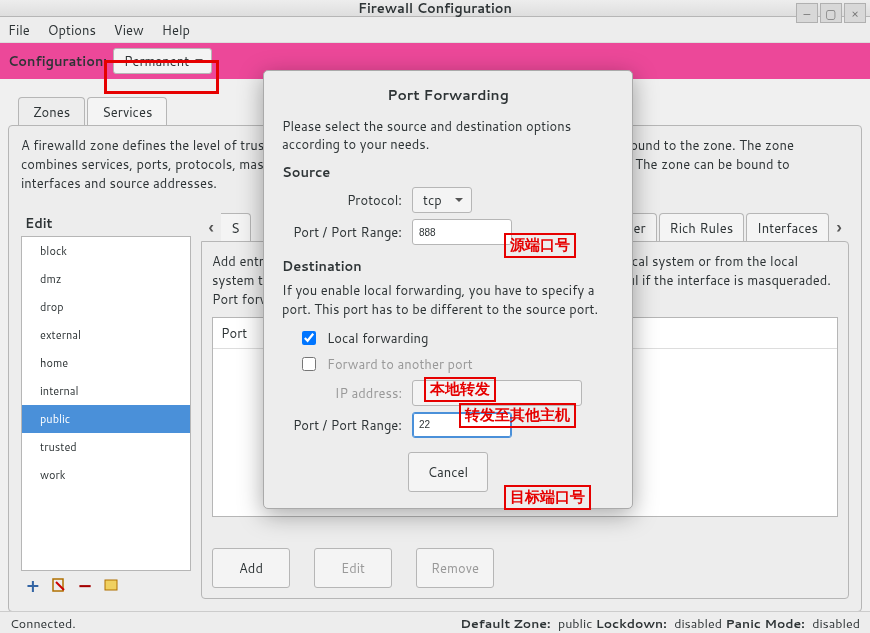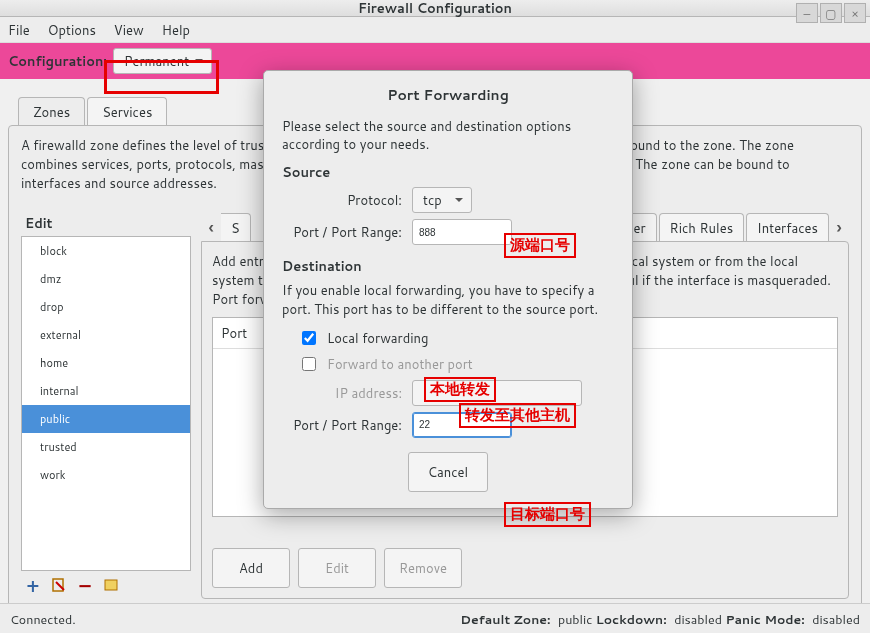--- a/index.html
+++ b/index.html
@@ -100,21 +100,21 @@
   .rtab.leftmost { border-top-left-radius: 0; border-left: none; }
   .rightpanel {
     flex:1; border:1px solid #b6b6b6; background:#ededed; padding:10px; position:relative;
     border-radius: 0 4px 4px 4px;
   }
   .helptext { font-size:13px; line-height:1.45; }
   .datagrid {
     margin-top:8px; background:#fff; border:1px solid #b6b6b6; height: 200px;
   }
   .datagrid .gh { padding:6px 8px; border-bottom:1px solid #ddd; font-weight:normal; }
-  .btnrow { position:absolute; left:10px; bottom:10px; display:flex; gap:8px; }
+  .btnrow { position:absolute; left:10px; bottom:10px; display:flex; gap:24px; }
   .btn {
     min-width: 78px; height:40px; border:1px solid #b6b6b6; background:#f4f4f4;
     border-radius:3px; display:flex; align-items:center; justify-content:center;
     font-size:13px; color:#2e3436;
   }
   .btn.disabled { color:#999; }
   
   .overlay-dialog {
     position:absolute; left: 263px; top: 70px; width: 370px;
     background:#ededed; border:1px solid #aaa; border-radius:5px;
@@ -136,21 +136,21 @@
   .chk .dim { color:#999; }
   .dlg-btns { display:flex; justify-content:center; gap:10px; margin-top:14px; }
   .dlg-btns .btn { min-width:80px; }
   .annot {
     position:absolute; border:2px solid #e60000; color:#e60000;
     font-weight:bold; font-family: "Microsoft YaHei","SimHei",sans-serif;
     padding: 1px 4px; font-size:15px; background: transparent;
   }
   
   .statusbar {
-    position:absolute; left:0; right:0; bottom:0; height:30px;
+    position:absolute; left:0; right:0; bottom:0; height:22px;
     background:#ededed; border-top:1px solid #ccc;
     display:flex; align-items:center; justify-content:space-between;
     padding: 0 10px; font-size:12.5px;
   }
   .statusbar .r span { margin-left: 4px; }
   .statusbar .r b { font-weight:bold; }
   .perm-highlight {
     position:absolute; border:3px solid #e60000; pointer-events:none;
   }
 </style>
@@ -286,21 +286,21 @@
     <input class="input" style="width: 100px; border-color: rgb(74, 144, 217); box-shadow: rgb(74, 144, 217) 0px 0px 0px 1px inset;" value="22">
   </div>
 
   <div class="dlg-btns">
     <div class="btn">Cancel</div>
   </div>
 
   <div class="annot" style="left:240px; top:162px;">源端口号</div>
   <div class="annot" style="left:160px; top:306px;">本地转发</div>
   <div class="annot" style="left:195px; top:332px;">转发至其他主机</div>
-  <div class="annot" style="left:240px; top:431px;">目标端口号</div>
+  <div class="annot" style="left:240px; top:414px;">目标端口号</div>
 </div>
 
 <div class="statusbar">
   <span>Connected.</span>
   <span class="r">
     <b>Default Zone:</b>
     <span>public</span>
     <b>Lockdown:</b>
     <span>disabled</span>
     <b>Panic Mode:</b>

